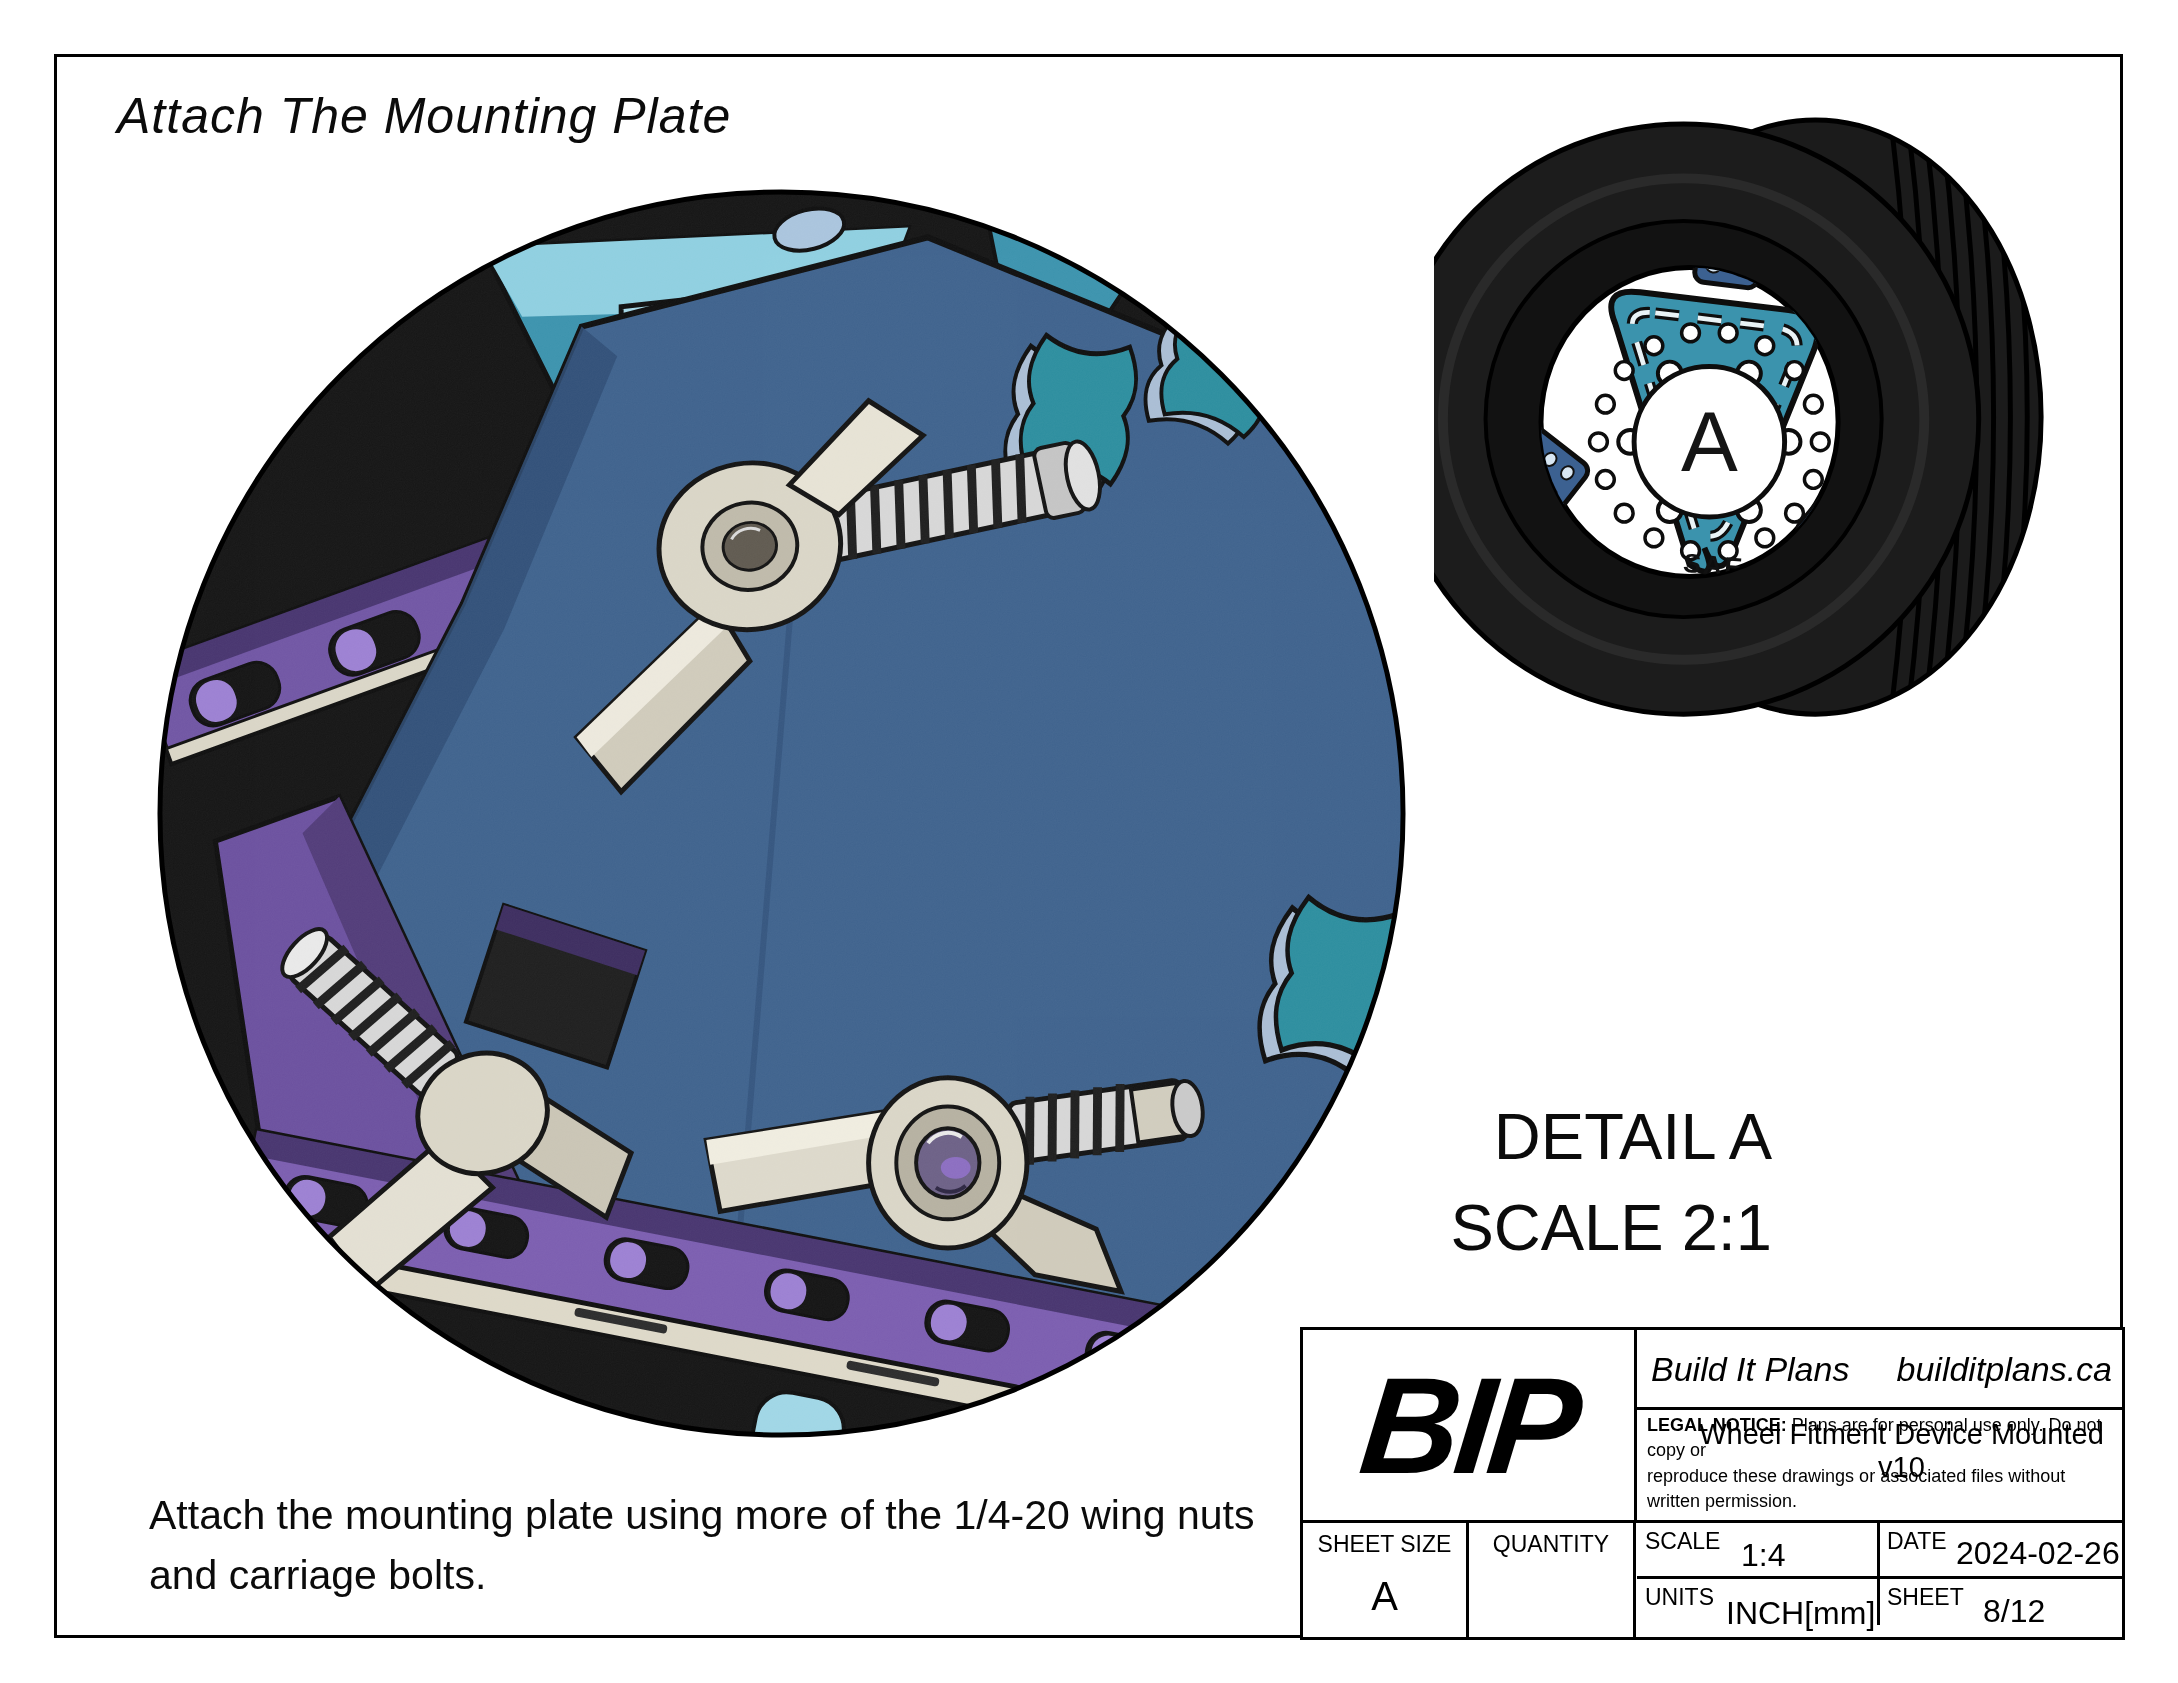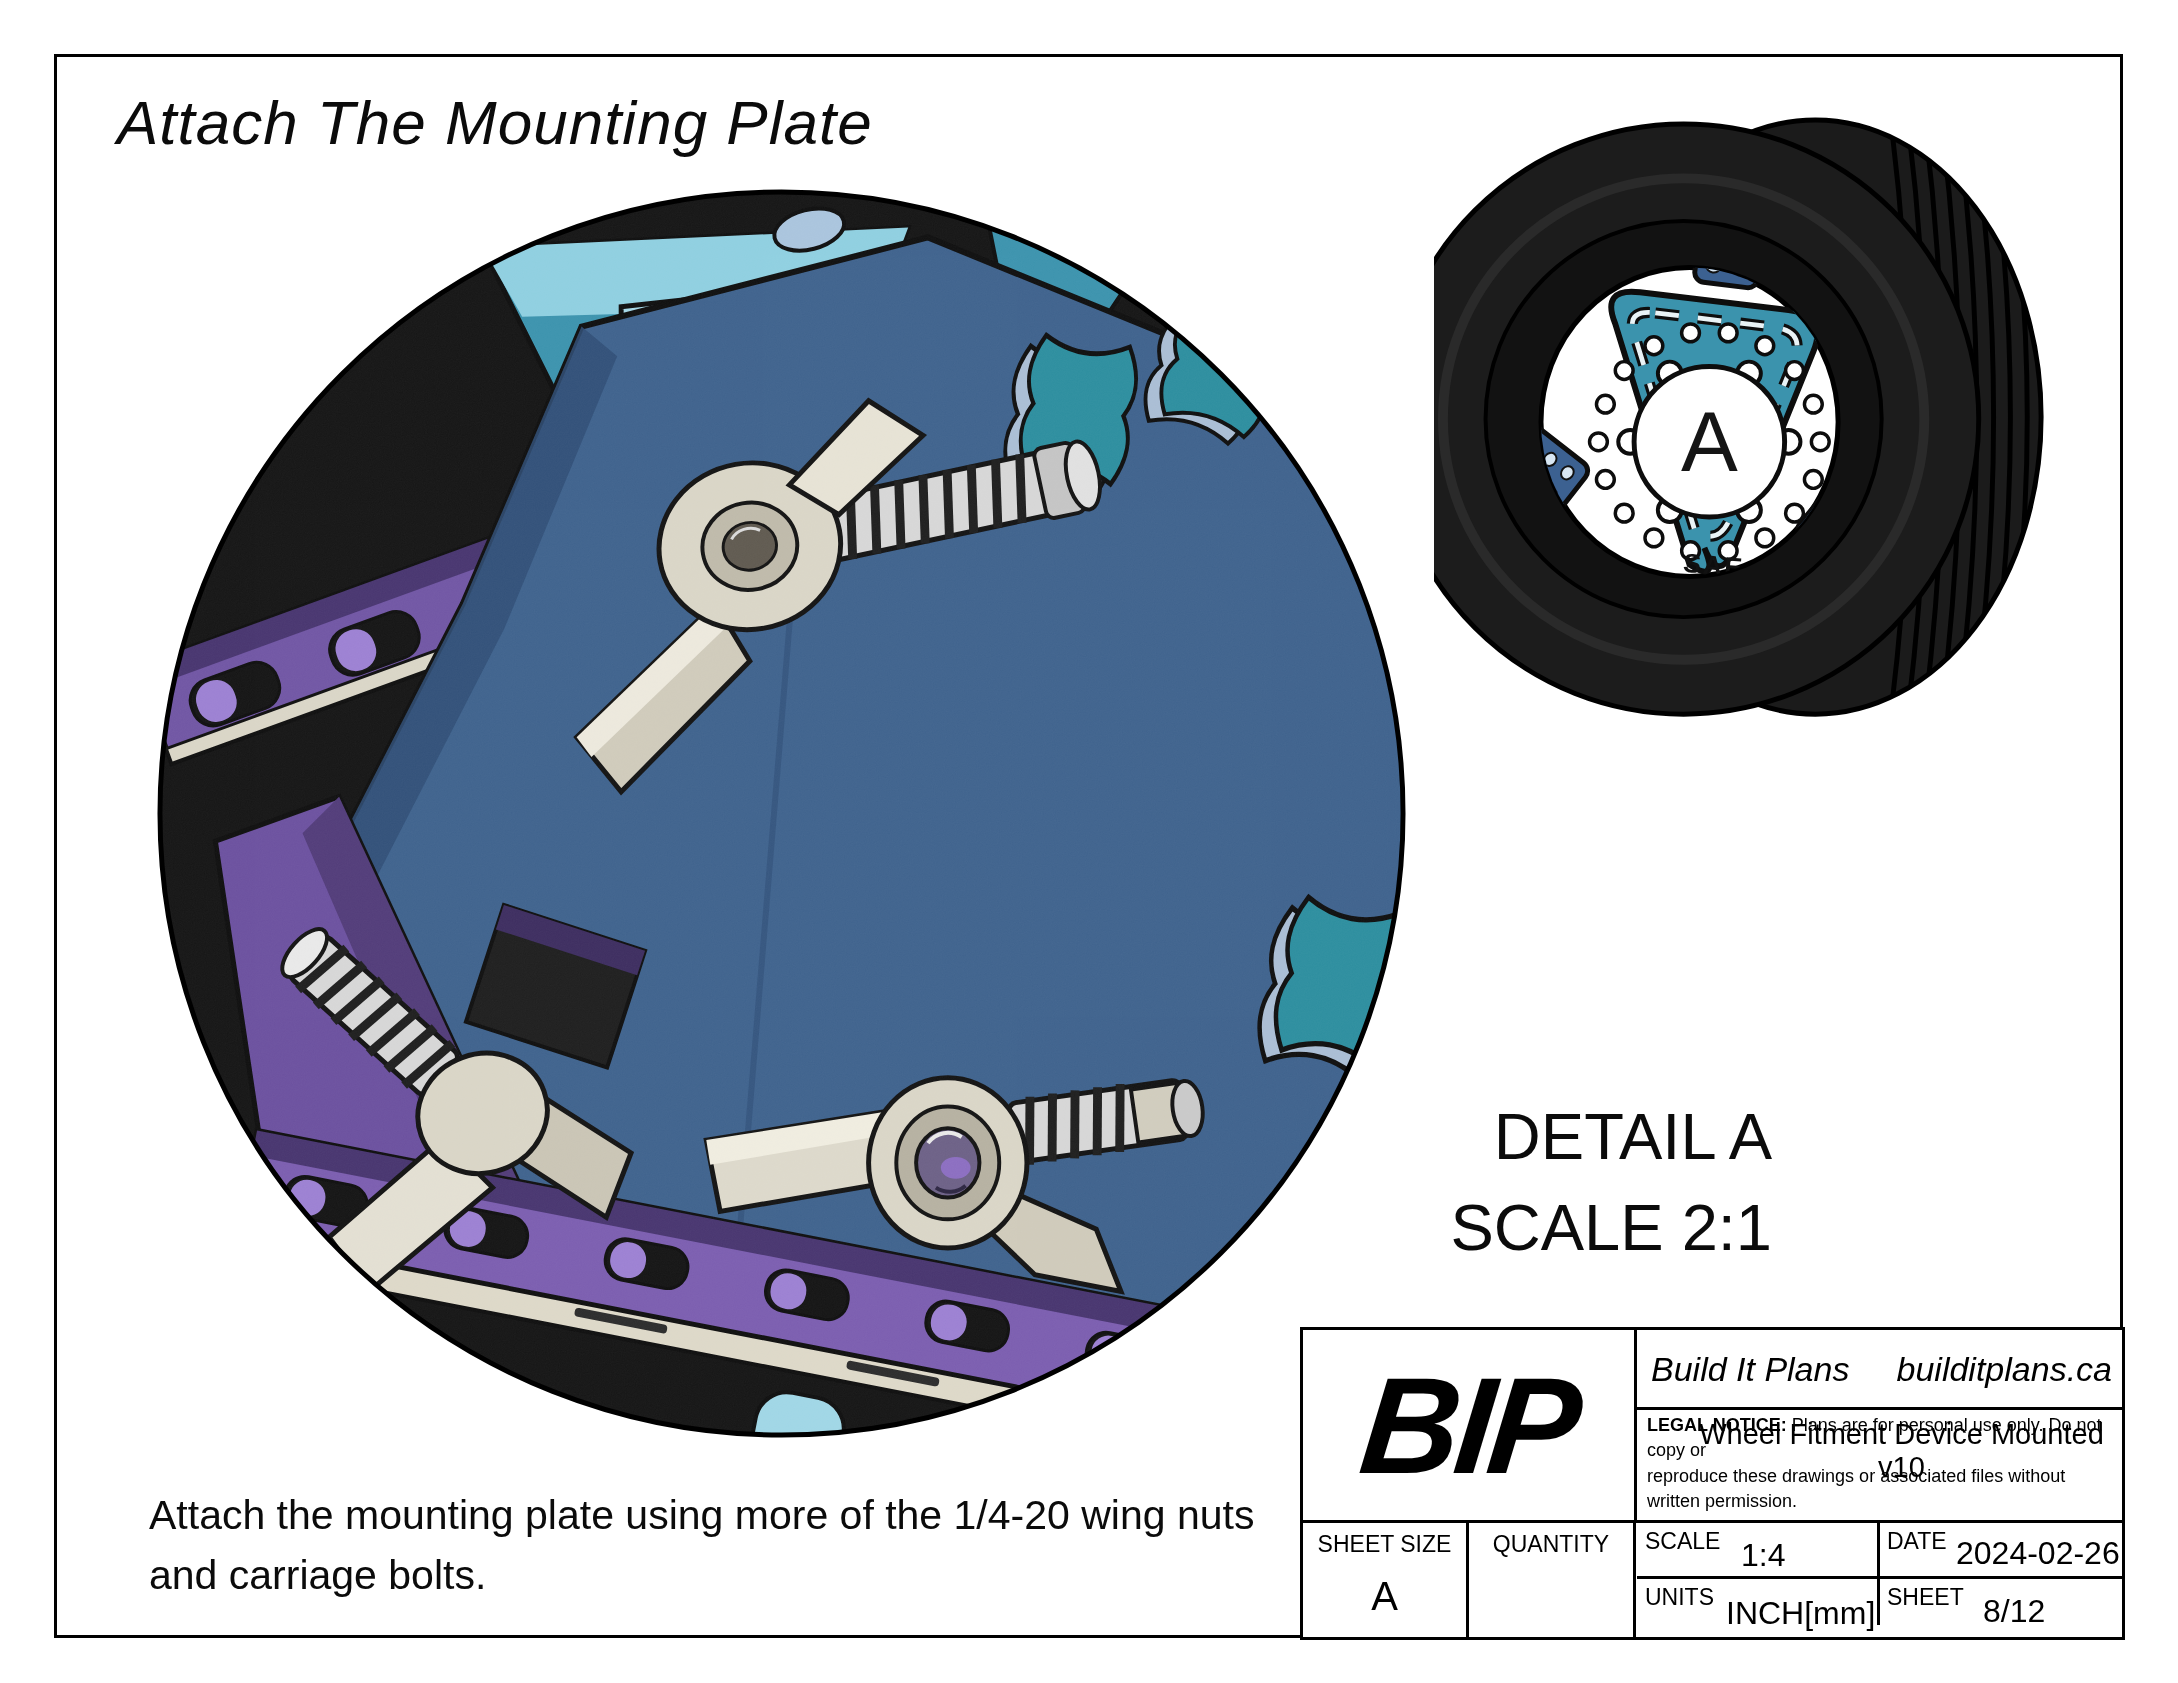--- a/index.html
+++ b/index.html
@@ -1,20 +1,20 @@
 <!DOCTYPE html>
 <html><head>
 <meta charset="utf-8">
 <style>
   html,body{margin:0;padding:0;background:#ffffff;}
   .page{position:relative;width:2178px;height:1683px;background:#ffffff;overflow:hidden;
         font-family:"Liberation Sans", sans-serif;color:#000;}
   .frame{position:absolute;left:54px;top:54px;width:2069px;height:1584px;
          border:3px solid #000;box-sizing:border-box;}
-  .page-title{position:absolute;left:117px;top:87px;font-size:62px;font-style:italic;
+  .page-title{position:absolute;left:117px;top:87px;font-size:50px;font-style:italic;
               letter-spacing:1px;color:#0b0b0b;white-space:nowrap;}
   .detail-label{position:absolute;left:1267px;top:1091px;width:505px;text-align:right;
                 font-size:65px;line-height:91px;color:#0b0b0b;}
   .caption{position:absolute;left:114px;top:1485px;font-size:41px;line-height:60px;color:#0b0b0b;margin-left:35px;}
   svg{position:absolute;display:block;}
   #detail-svg{left:156px;top:188px;}
   #wheel-svg{left:1434px;top:117px;}
 
   
   .tb{position:absolute;left:1300px;top:1327px;width:825px;height:313px;

